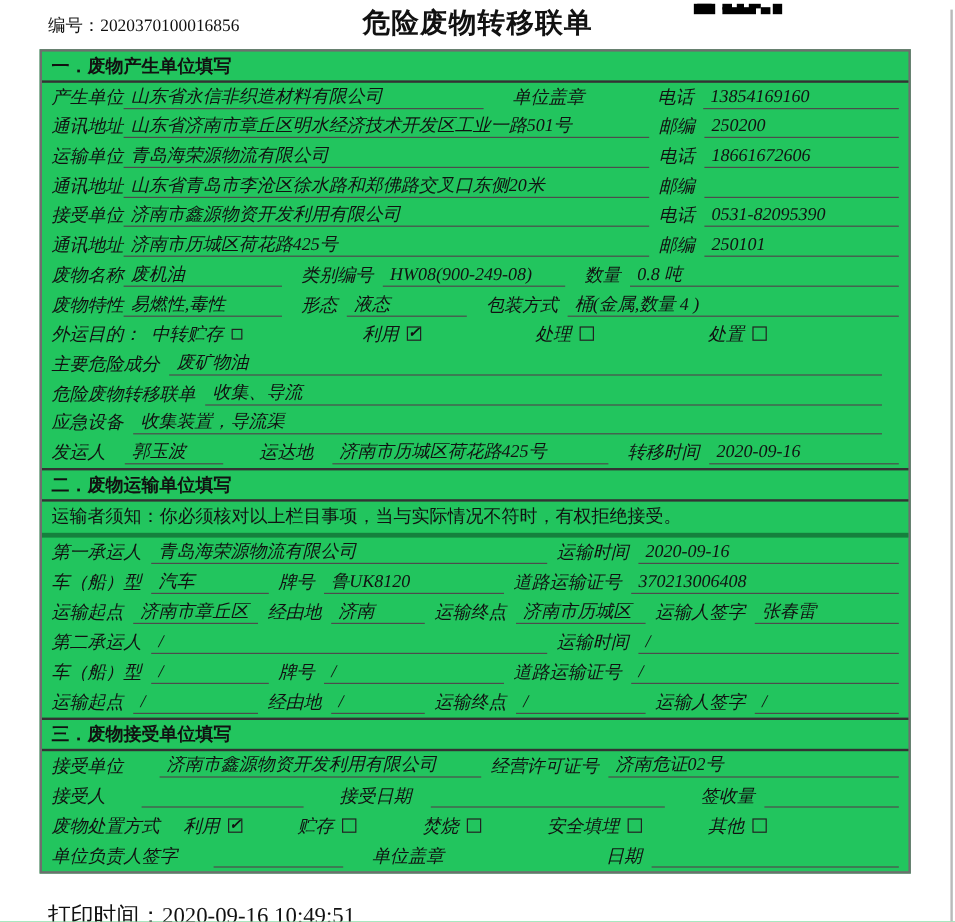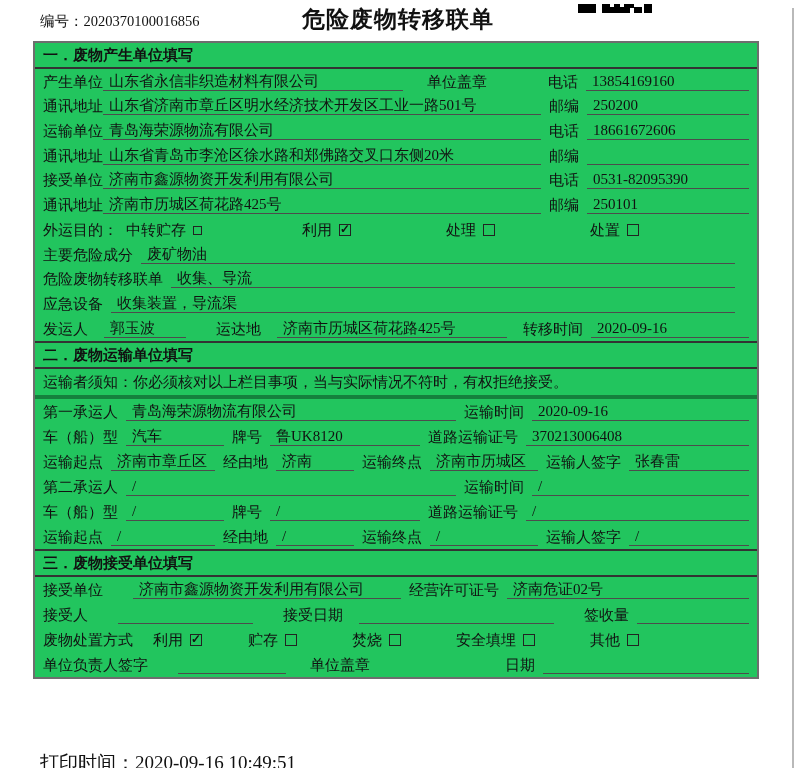--- a/index.html
+++ b/index.html
@@ -9,21 +9,21 @@
   .qr-frag{position:absolute;left:578px;top:0;width:74px;height:9px;}
   .topbar{position:relative;height:41px;}
   .serial{position:absolute;left:40px;top:12px;font-size:14.5px;}
   .doc-title{position:absolute;left:0;width:100%;text-align:center;top:4px;
              font-weight:bold;font-size:23px;letter-spacing:1px;font-family:"Liberation Sans","DejaVu Sans",sans-serif;}
   .formbox{position:absolute;left:33px;top:41px;width:722px;border:2px solid #6e6e6e;background:#22c55e;}
   .sec-head{font-weight:bold;font-size:15px;padding:3px 8px 2px 8px;border-bottom:2px solid #333;
             font-family:"Liberation Sans","DejaVu Sans",sans-serif;}
   .sec{border-top:0;}
   .sec + .sec .sec-head{border-top:2px solid #333;}
-  .row{display:flex;align-items:flex-end;height:24.7px;padding:0 8px 3px 8px;box-sizing:border-box;}
+  .row{display:flex;align-items:flex-end;height:24.7px;padding:0 8px 3px 8px;box-sizing:border-box;font-style:italic;}
   .row.tall{height:25px;}
   .lbl{white-space:nowrap;line-height:17px;}
   .val{border-bottom:1.4px solid #4c4c4c;line-height:17px;padding:0 6px;white-space:nowrap;
        overflow:hidden;box-sizing:border-box;}
   .grow{flex:1 1 auto;}
   .c{text-align:left;}
   .ml8{margin-left:8px;}.ml16{margin-left:16px;}.ml20{margin-left:20px;}.ml24{margin-left:24px;}
   .ml30{margin-left:30px;}.ml46{margin-left:46px;}.ml55{margin-left:55px;}.ml61{margin-left:61px;}.ml95{margin-left:95px;text-align:right;}.ml100{margin-left:100px;}.ml135{margin-left:135px;}
   .notice{padding:5px 8px 4px 8px;border-bottom:4px solid #15803d;line-height:17px;}
   .cbgrp{white-space:nowrap;line-height:17px;}
@@ -97,21 +97,37 @@
       <span class="val grow ml8">0531-82095390</span>
     </div>
 
     <div class="row">
       <span class="lbl">通讯地址</span>
       <span class="val" style="width:438px">济南市历城区荷花路425号</span>
       <span class="lbl ml8">邮编</span>
       <span class="val grow ml8">250101</span>
     </div>
 
-
+    <div class="row">
+      <span class="lbl">废物名称</span>
+      <span class="val" style="width:132px">废机油</span>
+      <span class="lbl ml16">类别编号</span>
+      <span class="val ml8" style="width:152px">HW08(900-249-08)</span>
+      <span class="lbl ml16">数量</span>
+      <span class="val grow ml8">0.8 吨</span>
+    </div>
+
+    <div class="row">
+      <span class="lbl">废物特性</span>
+      <span class="val" style="width:132px">易燃性,毒性</span>
+      <span class="lbl ml16">形态</span>
+      <span class="val ml8" style="width:100px">液态</span>
+      <span class="lbl ml16">包装方式</span>
+      <span class="val grow ml8">桶(金属,数量 4 )</span>
+    </div>
 
     <div class="row">
       <span class="lbl">外运目的：</span>
       <span class="cbgrp ml8"><span>中转贮存</span><span class="cb sm"></span></span>
       <span class="cbgrp ml100"><span>利用</span><span class="cb checked"></span></span>
       <span class="cbgrp ml95"><span>处理</span><span class="cb"></span></span>
       <span class="cbgrp ml95"><span>处置</span><span class="cb"></span></span>
     </div>
 
     <div class="row">

